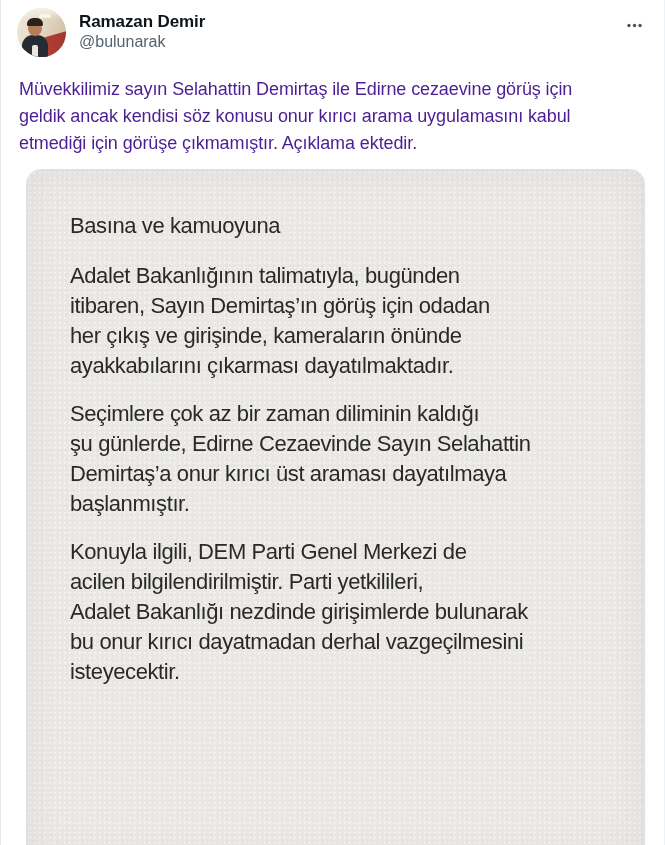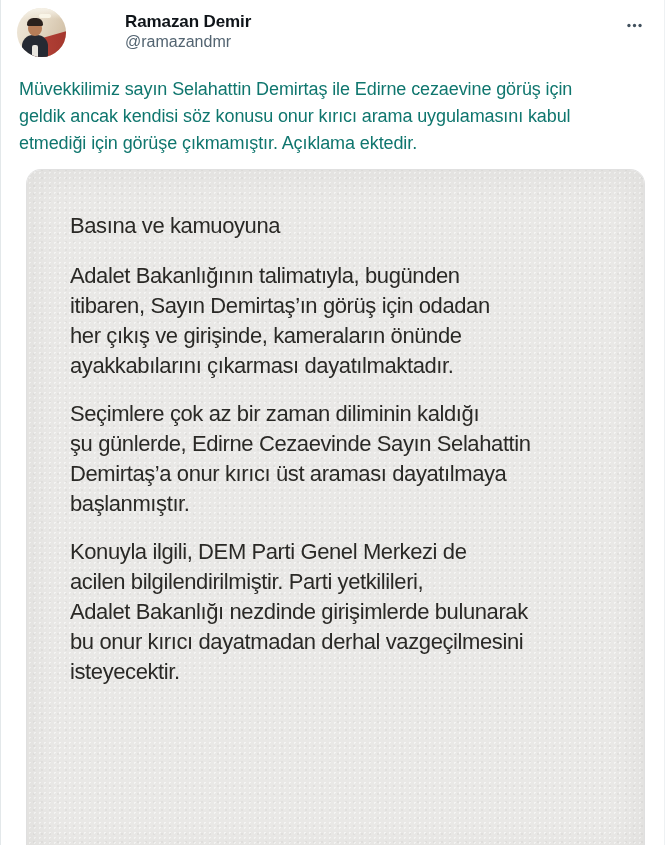--- a/index.html
+++ b/index.html
@@ -22,21 +22,20 @@
     border-right: 1px solid #eef1f3;
     position: relative;
   }
 
   
   .tweet-header {
     display: flex;
     align-items: flex-start;
     padding: 8px 16px 0 16px;
     position: relative;
-    gap: 46px;
   }
   .avatar {
     width: 49px;
     height: 49px;
     border-radius: 50%;
     overflow: hidden;
     position: relative;
     flex-shrink: 0;
     background: linear-gradient(115deg, #efe8db 0%, #e7dcc9 40%, #d6c6ae 75%, #c4b097 100%);
     cursor: pointer;
@@ -100,21 +99,21 @@
     padding: 4px;
     cursor: pointer;
     line-height: 0;
   }
 
   
   .tweet-text {
     padding: 19px 26px 0 18px;
     font-size: 18px;
     line-height: 27px;
-    color: #0f766e;
+    color: #4c1d95;
     letter-spacing: -0.1px;
     white-space: pre-line;
   }
 
   
   .attachment {
     margin: 12px 19px 0 25px;
     height: 690px;
     border: 1px solid rgba(0,0,0,0.12);
     border-bottom: none;
@@ -159,21 +158,21 @@
       <div class="hall-ceiling"></div>
       <div class="hall-light"></div>
       <div class="hall-floor"></div>
       <div class="person-torso"></div>
       <div class="person-shirt"></div>
       <div class="person-head"></div>
       <div class="person-hair"></div>
     </div>
     <div class="user-block">
       <div class="display-name">Ramazan Demir</div>
-      <div class="handle">@ramazandmr</div>
+      <div class="handle">@bulunarak</div>
     </div>
     <button class="more-btn" aria-label="More options">
       <svg width="19" height="19" viewBox="0 0 24 24" fill="#42515e">
         <circle cx="5" cy="12" r="2.1"></circle>
         <circle cx="12" cy="12" r="2.1"></circle>
         <circle cx="19" cy="12" r="2.1"></circle>
       </svg>
     </button>
   </div>
 

